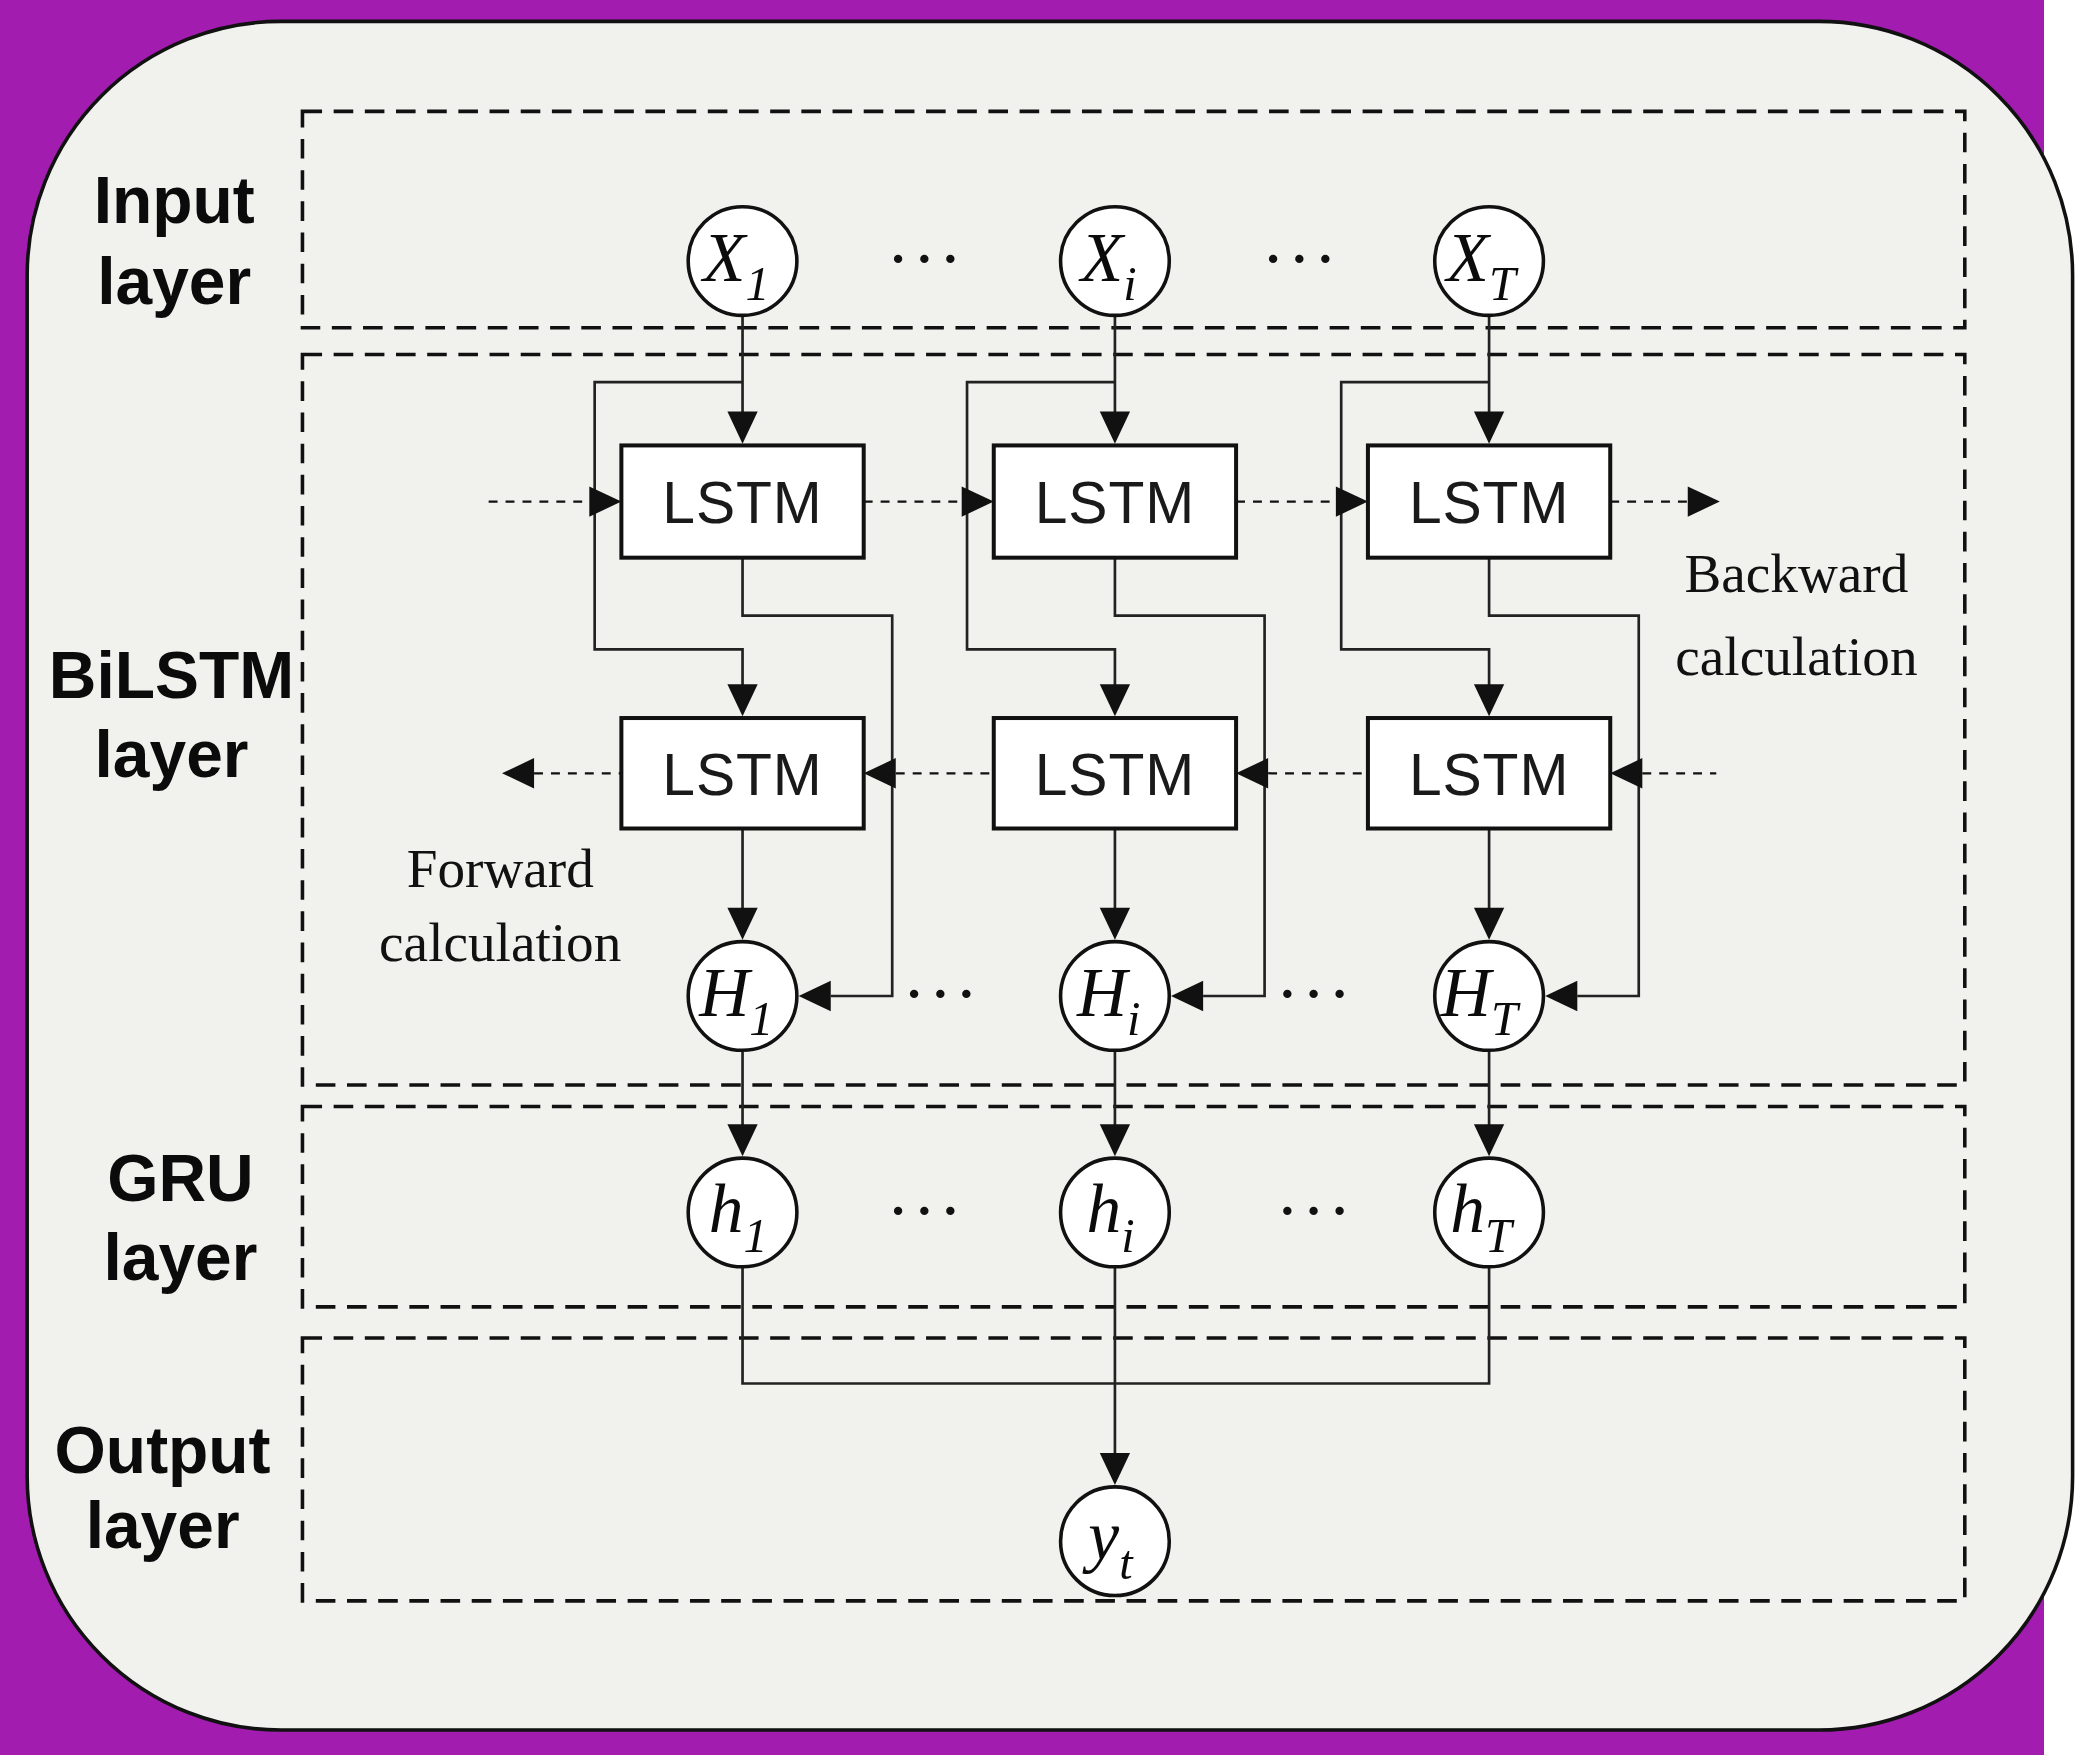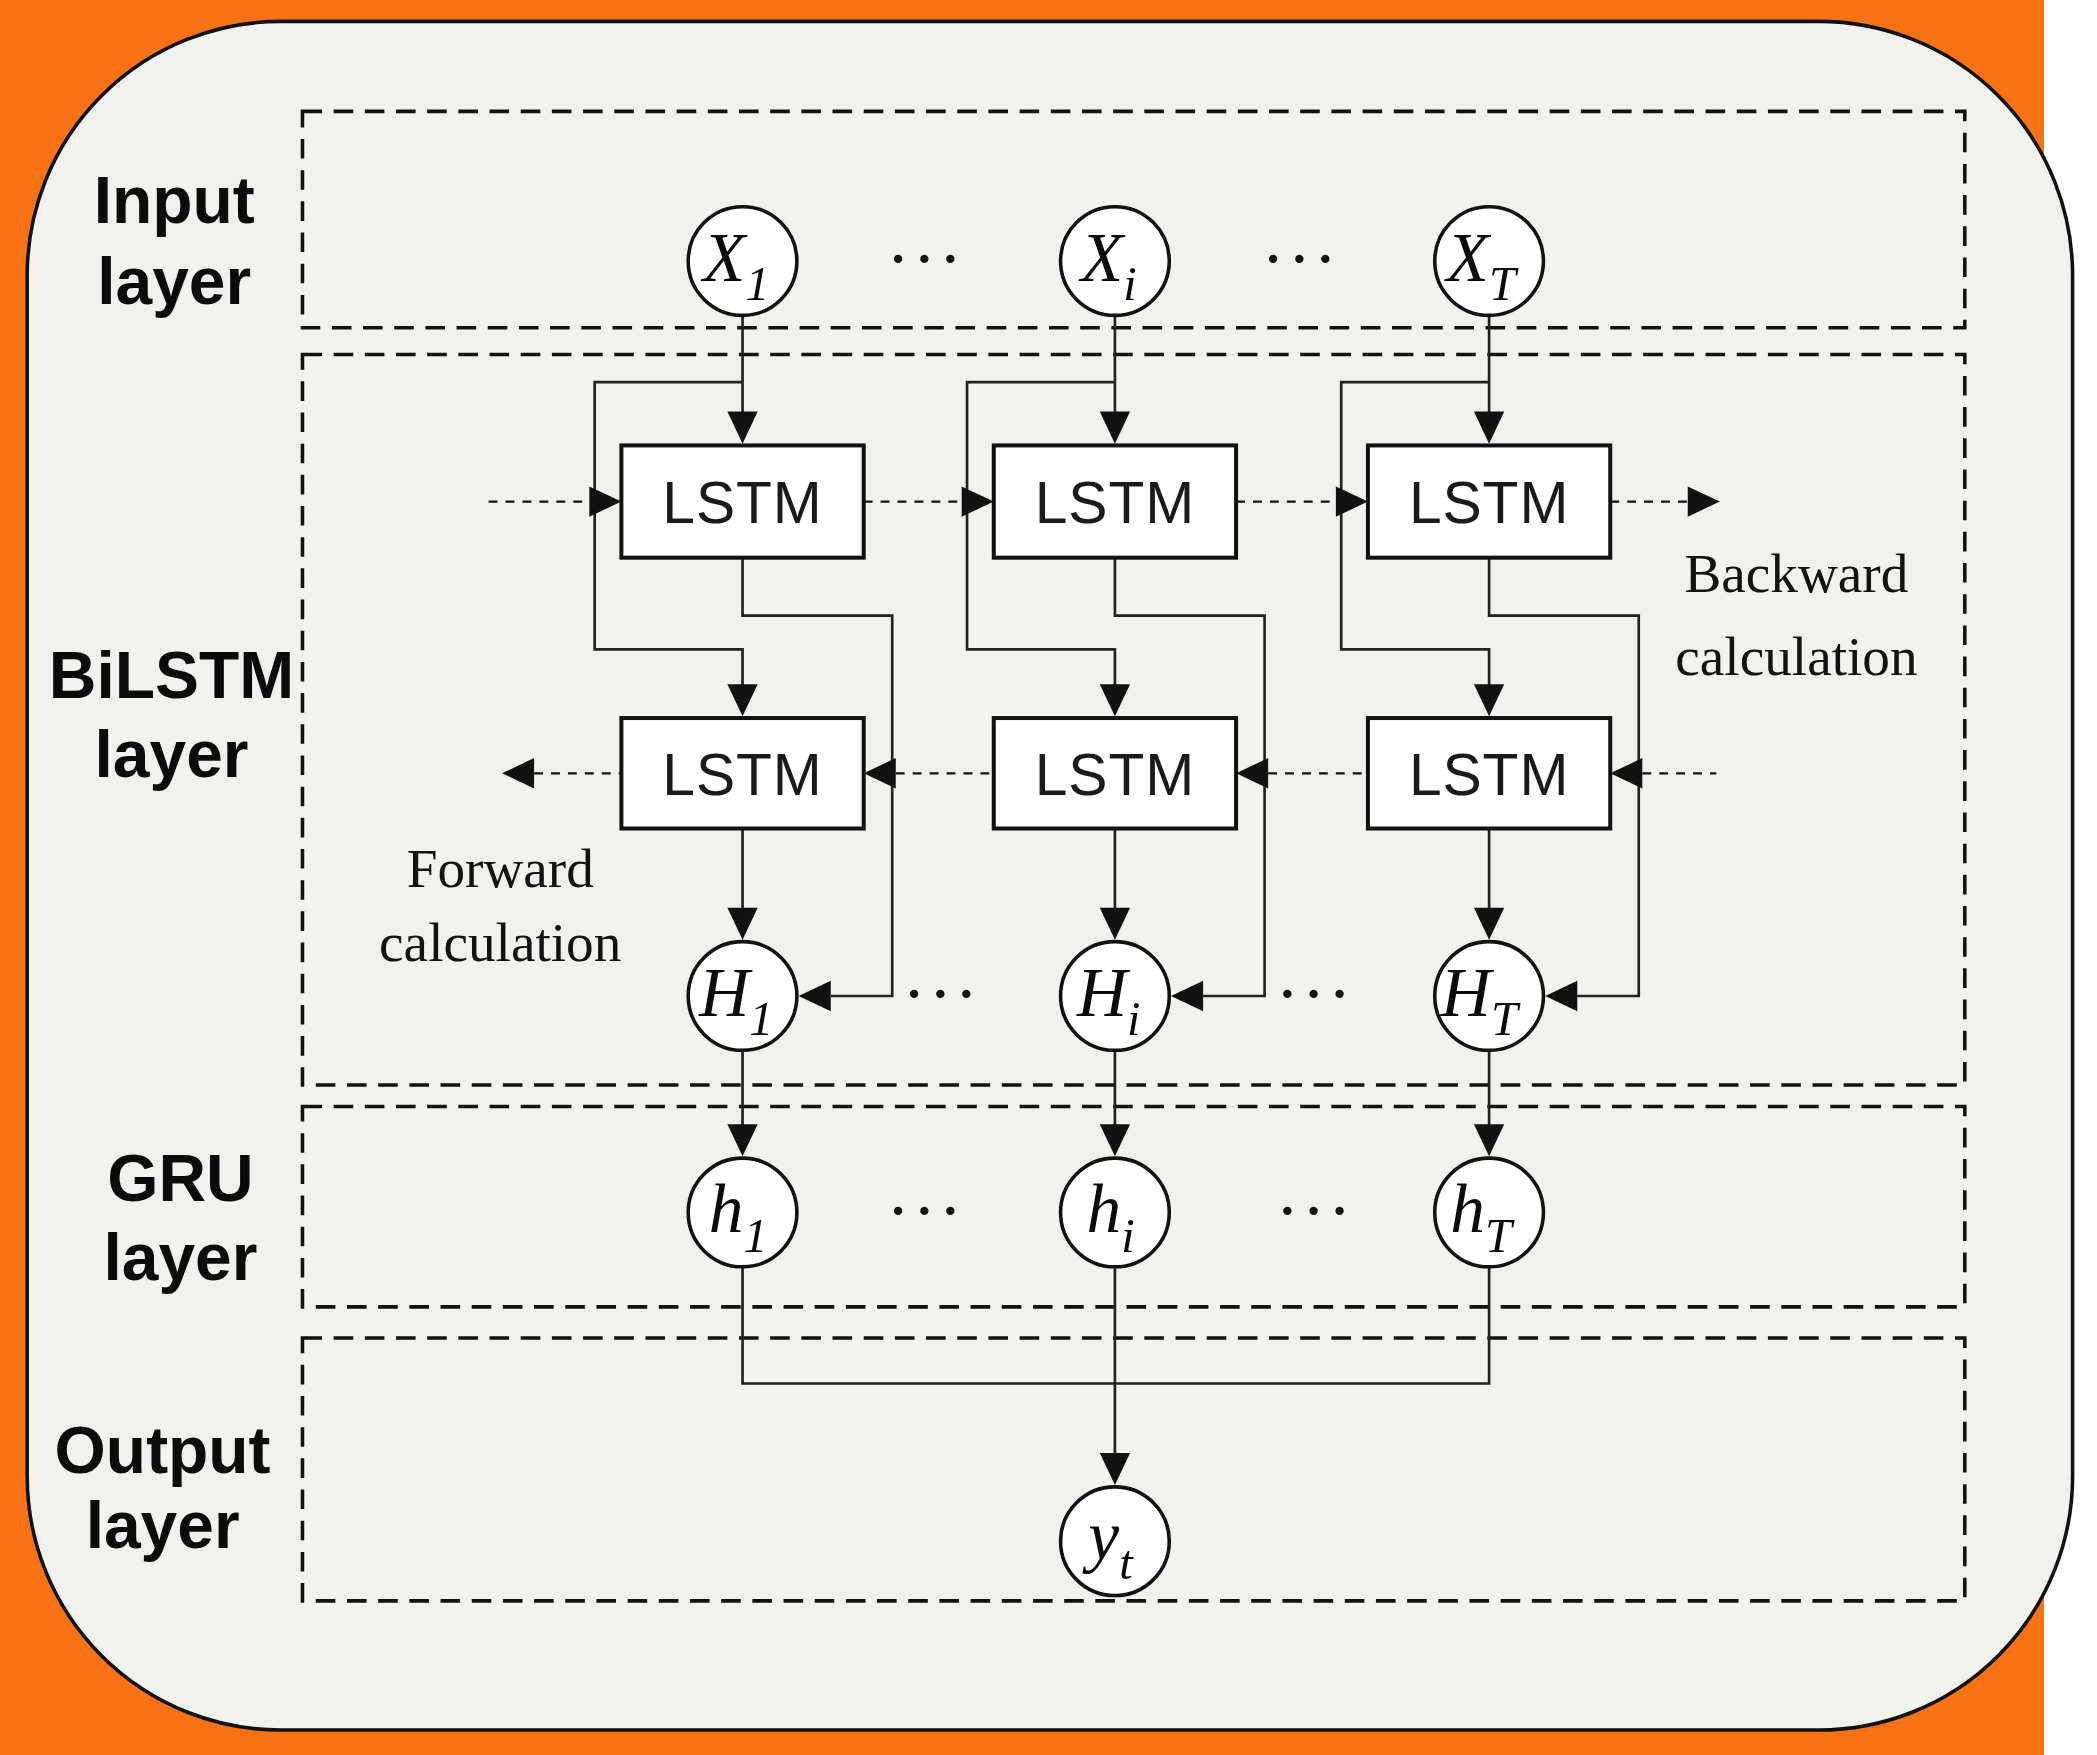--- a/index.html
+++ b/index.html
@@ -1,16 +1,16 @@
 <!DOCTYPE html>
 <html style="font-size:14.3px"><head>
 <meta charset="utf-8">
 <style>
   html,body{margin:0;padding:0;background:#ffffff;}
-  .stage{width:2044px;height:1755px;position:relative;background:#f97316;}
+  .stage{width:2044px;height:1755px;position:relative;background:#a21caf;}
   svg{display:block;width:2098px;height:1755px;}
 
   .canvas-bg{fill:#f1f1ee;stroke:#111111;stroke-width:4;}
   .layer-box{fill:none;stroke:#111111;stroke-width:4;stroke-dasharray:22 13;}
   .block{fill:#ffffff;stroke:#111111;stroke-width:4.5;}
   .node{fill:#ffffff;stroke:#111111;stroke-width:4;}
   .solid-line{fill:none;stroke:#222222;stroke-width:3;}
   .dash-line{fill:none;stroke:#111111;stroke-width:2.5;stroke-dasharray:10 9;}
   .arrow{fill:#111111;stroke:none;}
 

